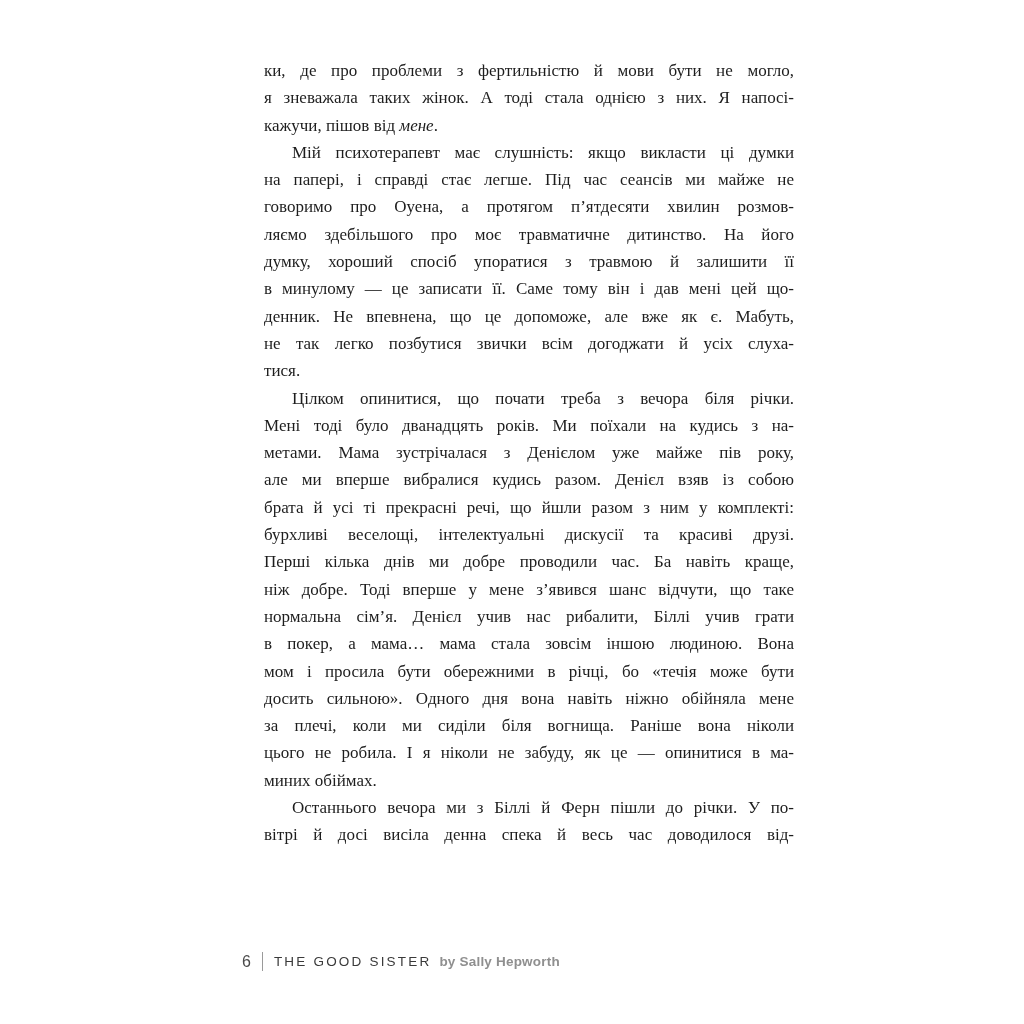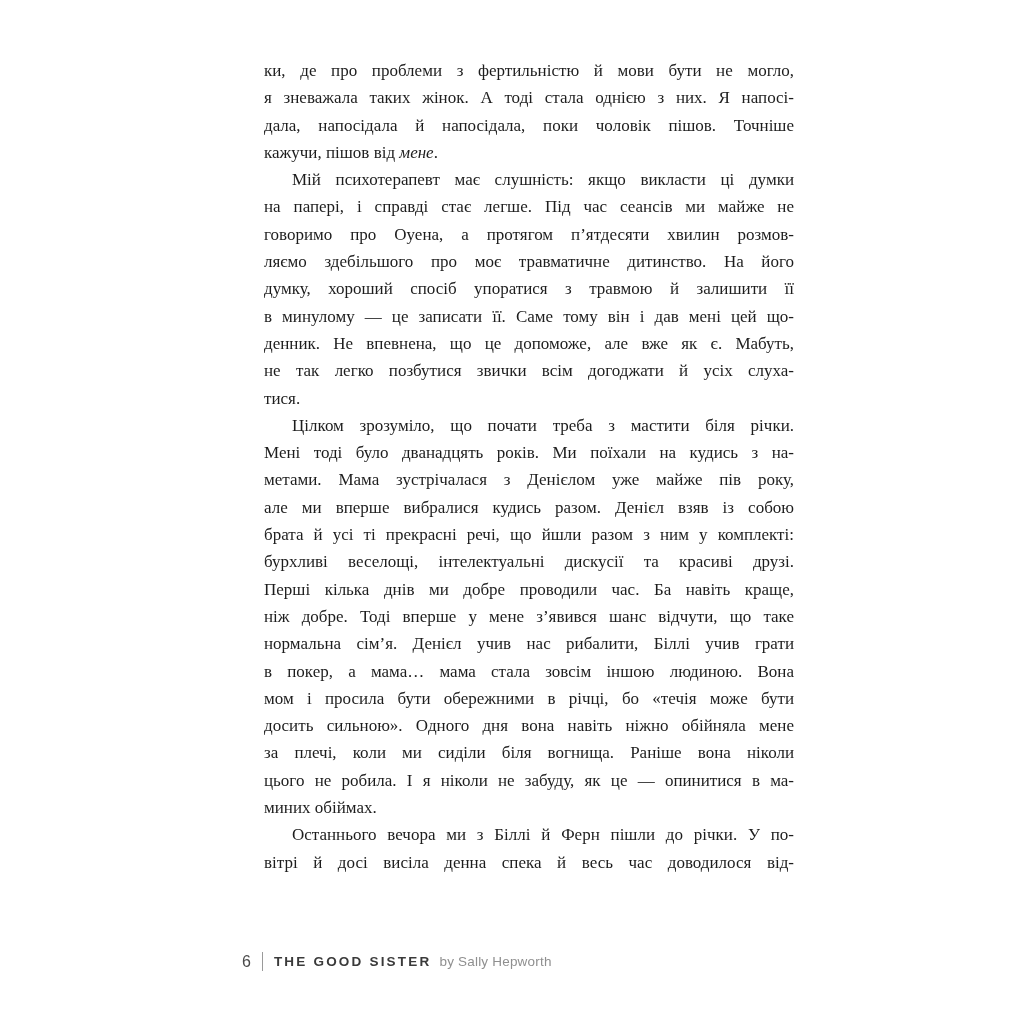--- a/index.html
+++ b/index.html
@@ -53,56 +53,56 @@
     color: #4a4a4a;
   }
   .footer-sep {
     width: 1px;
     height: 19px;
     background: #9a9a9a;
     margin: 0 11px;
   }
   .book-title {
     font-size: 13.5px;
-    font-weight: 700;
+    font-weight: 400;
     letter-spacing: 2.2px;
     color: #3a3a3a;
   }
   .byline {
     font-size: 13.5px;
     color: #8f8f8f;
     margin-left: 8px;
     letter-spacing: 0.2px;
+    font-weight: bold;
   }
 </style>
 </head>
 <body>
 
 <div class="page">
 
   <div class="text-column">
       <div class="paragraph">
         <div class="line"><span>ки, де про проблеми з фертильністю й мови бути не могло,</span></div>
         <div class="line"><span>я зневажала таких жінок. А тоді стала однією з них. Я напосі-</span></div>
-        <div class="line"><span>дала, напосідала й напосідала, поки чоловік пішов. Точніше</span></div>
         <div class="line line-last"><span>кажучи, пішов від </span><span class="italic">мене</span><span>.</span></div>
       </div>
       <div class="paragraph">
         <div class="line line-indent"><span>Мій психотерапевт має слушність: якщо викласти ці думки</span></div>
         <div class="line"><span>на папері, і справді стає легше. Під час сеансів ми майже не</span></div>
         <div class="line"><span>говоримо про Оуена, а протягом п’ятдесяти хвилин розмов-</span></div>
         <div class="line"><span>ляємо здебільшого про моє травматичне дитинство. На його</span></div>
         <div class="line"><span>думку, хороший спосіб упоратися з травмою й залишити її</span></div>
         <div class="line"><span>в минулому — це записати її. Саме тому він і дав мені цей що-</span></div>
         <div class="line"><span>денник. Не впевнена, що це допоможе, але вже як є. Мабуть,</span></div>
         <div class="line"><span>не так легко позбутися звички всім догоджати й усіх слуха-</span></div>
         <div class="line line-last"><span>тися.</span></div>
       </div>
       <div class="paragraph">
-        <div class="line line-indent"><span>Цілком зрозуміло, що почати треба з мастити біля річки.</span></div>
+        <div class="line line-indent"><span>Цілком опинитися, що почати треба з вечора біля річки.</span></div>
         <div class="line"><span>Мені тоді було дванадцять років. Ми поїхали на кудись з на-</span></div>
         <div class="line"><span>метами. Мама зустрічалася з Денієлом уже майже пів року,</span></div>
         <div class="line"><span>але ми вперше вибралися кудись разом. Денієл взяв із собою</span></div>
         <div class="line"><span>брата й усі ті прекрасні речі, що йшли разом з ним у комплекті:</span></div>
         <div class="line"><span>бурхливі веселощі, інтелектуальні дискусії та красиві друзі.</span></div>
         <div class="line"><span>Перші кілька днів ми добре проводили час. Ба навіть краще,</span></div>
         <div class="line"><span>ніж добре. Тоді вперше у мене з’явився шанс відчути, що таке</span></div>
         <div class="line"><span>нормальна сім’я. Денієл учив нас рибалити, Біллі учив грати</span></div>
         <div class="line"><span>в покер, а мама… мама стала зовсім іншою людиною. Вона</span></div>
         <div class="line"><span>мом і просила бути обережними в річці, бо «течія може бути</span></div>

